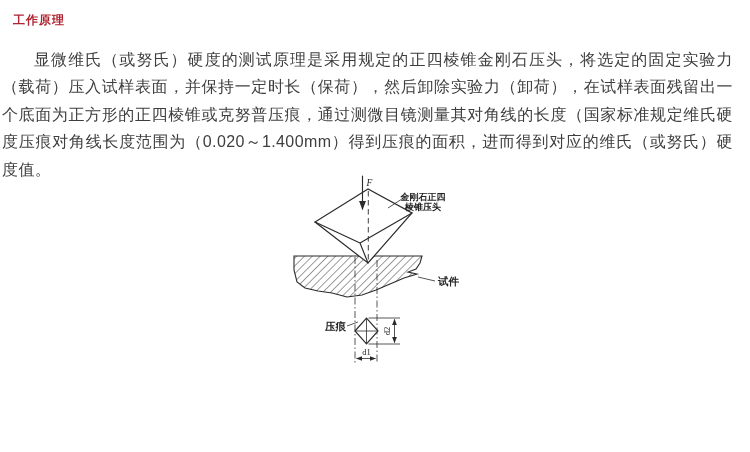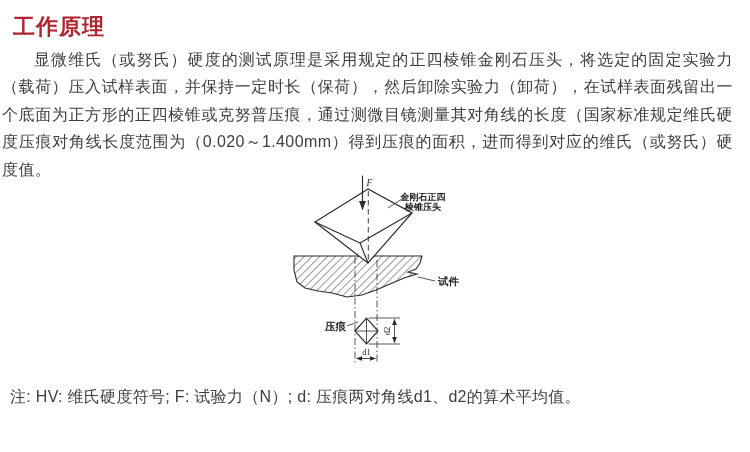--- a/index.html
+++ b/index.html
@@ -1,21 +1,21 @@
 <!DOCTYPE html>
 <html><head>
 <meta charset="utf-8">
 <style>
   * { margin:0; padding:0; box-sizing:border-box; }
   html,body { width:750px; height:452px; background:#ffffff; }
   body { position:relative; font-family:"Liberation Sans", sans-serif; overflow:hidden; }
 
   .page-title {
     position:absolute; left:13px; top:12px;
-    font-size:22px; font-weight:bold; color:#ae2430; letter-spacing:1px;
+    font-size:12px; font-weight:bold; color:#ae2430; letter-spacing:1px;
   }
   .body-para {
     position:absolute; left:2px; top:46px; width:731px;
     font-size:16px; line-height:27.4px; color:#3e3e3e;
     text-align:justify; text-indent:2em; letter-spacing:0.4px;
   }
   .diagram-wrap {
     position:absolute; left:278px; top:165px; width:200px; height:210px;
   }
   .formula-block {
@@ -79,14 +79,13 @@
   <line class="thin" x1="368.5" y1="318" x2="400" y2="318"></line>
   <line class="thin" x1="368.5" y1="344" x2="400" y2="344"></line>
   <line class="thin" x1="394.5" y1="319.5" x2="394.5" y2="342.5" marker-start="url(#arw)" marker-end="url(#arw)"></line>
   <text class="dg-serif" font-size="8.5" text-anchor="middle" x="390" y="331" transform="rotate(-90 390 331)">d2</text>
 
   <line class="thin" x1="356.5" y1="358.5" x2="375.5" y2="358.5" marker-start="url(#arw)" marker-end="url(#arw)"></line>
   <text class="dg-serif" font-size="8.5" text-anchor="middle" x="366.5" y="355">d1</text>
 </svg>
 
 <div class="formula-block">
-  <div class="formula-line">注: HV: 维氏硬度符号; F: 试验力（N）; d: 压痕两对角线d1、d2的算术平均值。</div>
 </div>
 
 </body></html>

